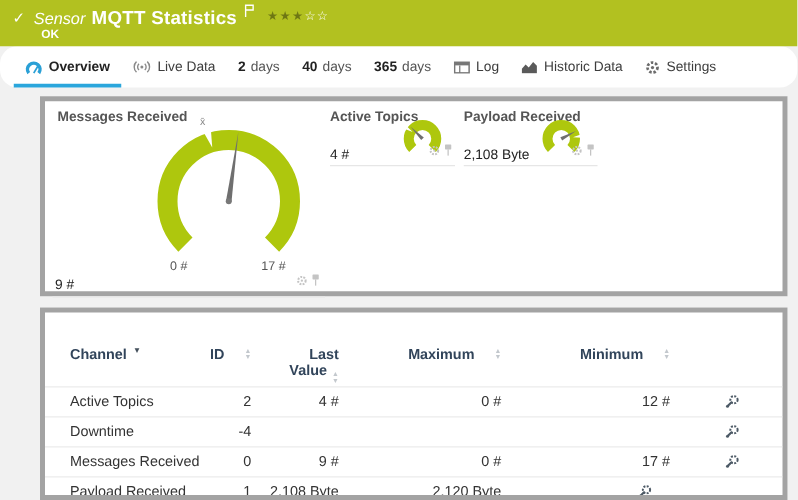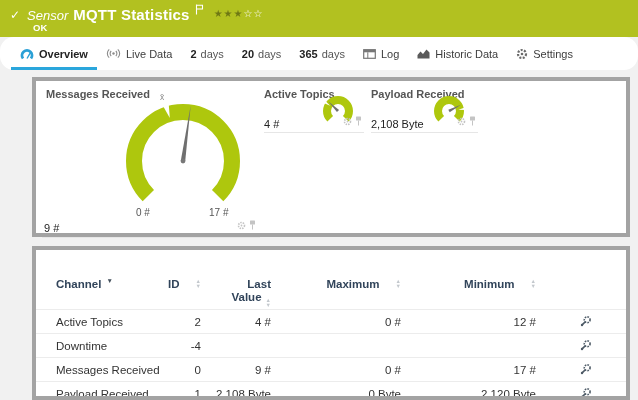--- a/index.html
+++ b/index.html
@@ -91,21 +91,21 @@
           <path d="M11.8,1.3 A5.7,5.7 0 0 1 11.8,9.7"></path>
       </svg>
     </span>
     <span>Live Data</span>
   </div>
   <div class="tab">
     <span class="num">2</span>
     <span class="word">days</span>
   </div>
   <div class="tab">
-    <span class="num">20</span>
+    <span class="num">40</span>
     <span class="word">days</span>
   </div>
   <div class="tab">
     <span class="num">365</span>
     <span class="word">days</span>
   </div>
   <div class="tab">
     <span class="ticon">
       <svg width="13" height="10" viewBox="0 0 13 10">
           <rect x="0.7" y="0.7" width="11.6" height="8.6" fill="none" stroke="#777" stroke-width="1.2"></rect>
@@ -294,21 +294,20 @@
               <line x1="6" y1="7" x2="3.4" y2="9.6" stroke="#4d5a66" stroke-width="1.7" stroke-linecap="round"></line>
               <circle cx="3" cy="10" r="1.2" fill="#4d5a66"></circle>
             </svg>
         </div>
       </div>
 
       <div class="trow">
         <div class="cell">Payload Received</div>
         <div class="cell r">1</div>
         <div class="cell r">2,108 Byte</div>
-        <div class="cell r">0 Byte</div>
         <div class="cell r">2,120 Byte</div>
         <div class="c-icon">
           <svg width="13" height="13" viewBox="0 0 13 13">
               <circle cx="8.2" cy="4.8" r="2.9" fill="none" stroke="#4d5a66" stroke-width="1.6" stroke-dasharray="1.6 1.1"></circle>
               <line x1="6" y1="7" x2="3.4" y2="9.6" stroke="#4d5a66" stroke-width="1.7" stroke-linecap="round"></line>
               <circle cx="3" cy="10" r="1.2" fill="#4d5a66"></circle>
             </svg>
         </div>
       </div>
     </div>

